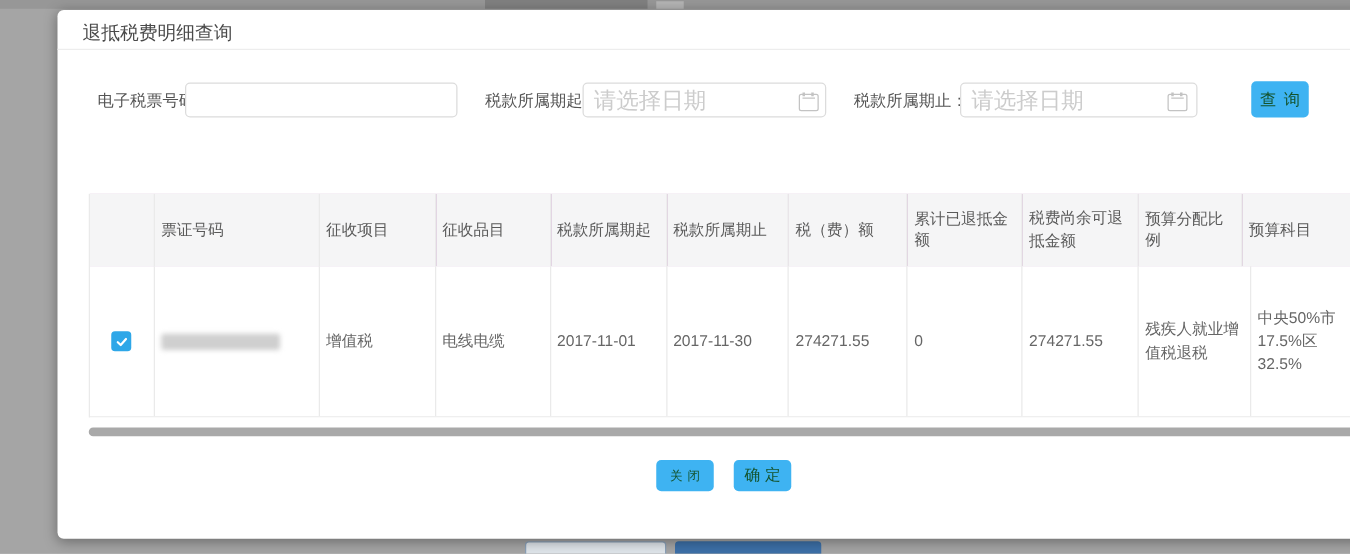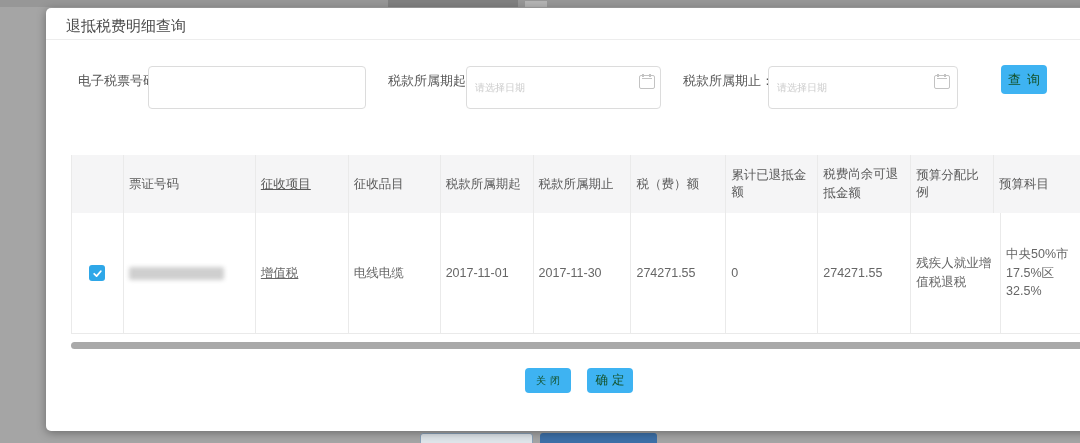--- a/index.html
+++ b/index.html
@@ -20,22 +20,22 @@
   .modal-header{position:absolute;left:0;top:0;right:0;height:31px;border-bottom:1px solid #ededed;}
   .modal-title{position:absolute;left:20px;top:9px;font-size:15px;color:#4a4a4a;}
   .modal-close{position:absolute;right:18px;top:5px;font-size:20px;color:#999;cursor:pointer;line-height:20px;}
 
   
   .filter-row{position:absolute;left:0;top:58px;right:0;height:30px;}
   .flabel{position:absolute;top:0;height:30px;line-height:30px;font-size:13px;color:#555;white-space:nowrap;}
   .lab-einv{left:32px;}
   .lab-pstart{left:342px;}
   .lab-pend{left:637px;}
-  .f-input{position:absolute;top:0;height:43px;border:1px solid #dcdcdc;border-radius:4px;box-sizing:border-box;
-           font-size:10px;color:#737373;padding:0 8px;outline:none;background:#fff;font-family:inherit;}
+  .f-input{position:absolute;top:0;height:28px;border:1px solid #dcdcdc;border-radius:4px;box-sizing:border-box;
+           font-size:18px;color:#737373;padding:0 8px;outline:none;background:#fff;font-family:inherit;}
   .f-input::placeholder{color:#ccc;}
   .in-einv{left:102px;width:218px;}
   .in-pstart{left:420px;width:195px;padding-right:28px;}
   .in-pend{left:722px;width:190px;padding-right:28px;}
   .cal-icon{position:absolute;top:9px;width:14px;height:12px;border:1px solid #c3c3c3;border-radius:2px;}
   .cal-icon::before{content:"";position:absolute;left:2px;right:2px;top:2px;border-top:1px solid #c3c3c3;}
   .cal-icon::after{content:"";position:absolute;width:2px;height:3px;background:#c3c3c3;top:-2px;left:2px;
                    box-shadow:7px 0 0 #c3c3c3;}
   .cal-pstart{left:593px;}
   .cal-pend{left:888px;}
@@ -46,21 +46,21 @@
 
   
   .tbl{position:absolute;left:25px;top:147px;width:1013px;overflow:hidden;border-left:1px solid #eaeaea;box-sizing:border-box;}
   .thead{display:flex;background:#701a75;height:58px;}
   .trow{display:flex;background:#fff;height:120px;border-bottom:1px solid #eaeaea;}
   .cell{box-sizing:border-box;border-right:1px solid #eaeaea;display:flex;align-items:center;
         padding:0 5px;font-size:12.5px;color:#666;overflow:hidden;}
   .thead .cell{color:#5a5a5a;background:#f5f5f6;}
   .c0{width:52px;justify-content:center;}
   .c1{width:132px;}
-  .c2{width:93px;text-decoration:underline;}
+  .c2{width:93px;}
   .c3{width:92px;}
   .c4{width:93px;}
   .c5{width:98px;}
   .c6{width:95px;}
   .c7{width:92px;}
   .c8{width:93px;}
   .c9{width:90px;}
   .c10{width:83px;border-right:1px solid #eaeaea;}
   .cell .wrap{line-height:1.5;}
 

